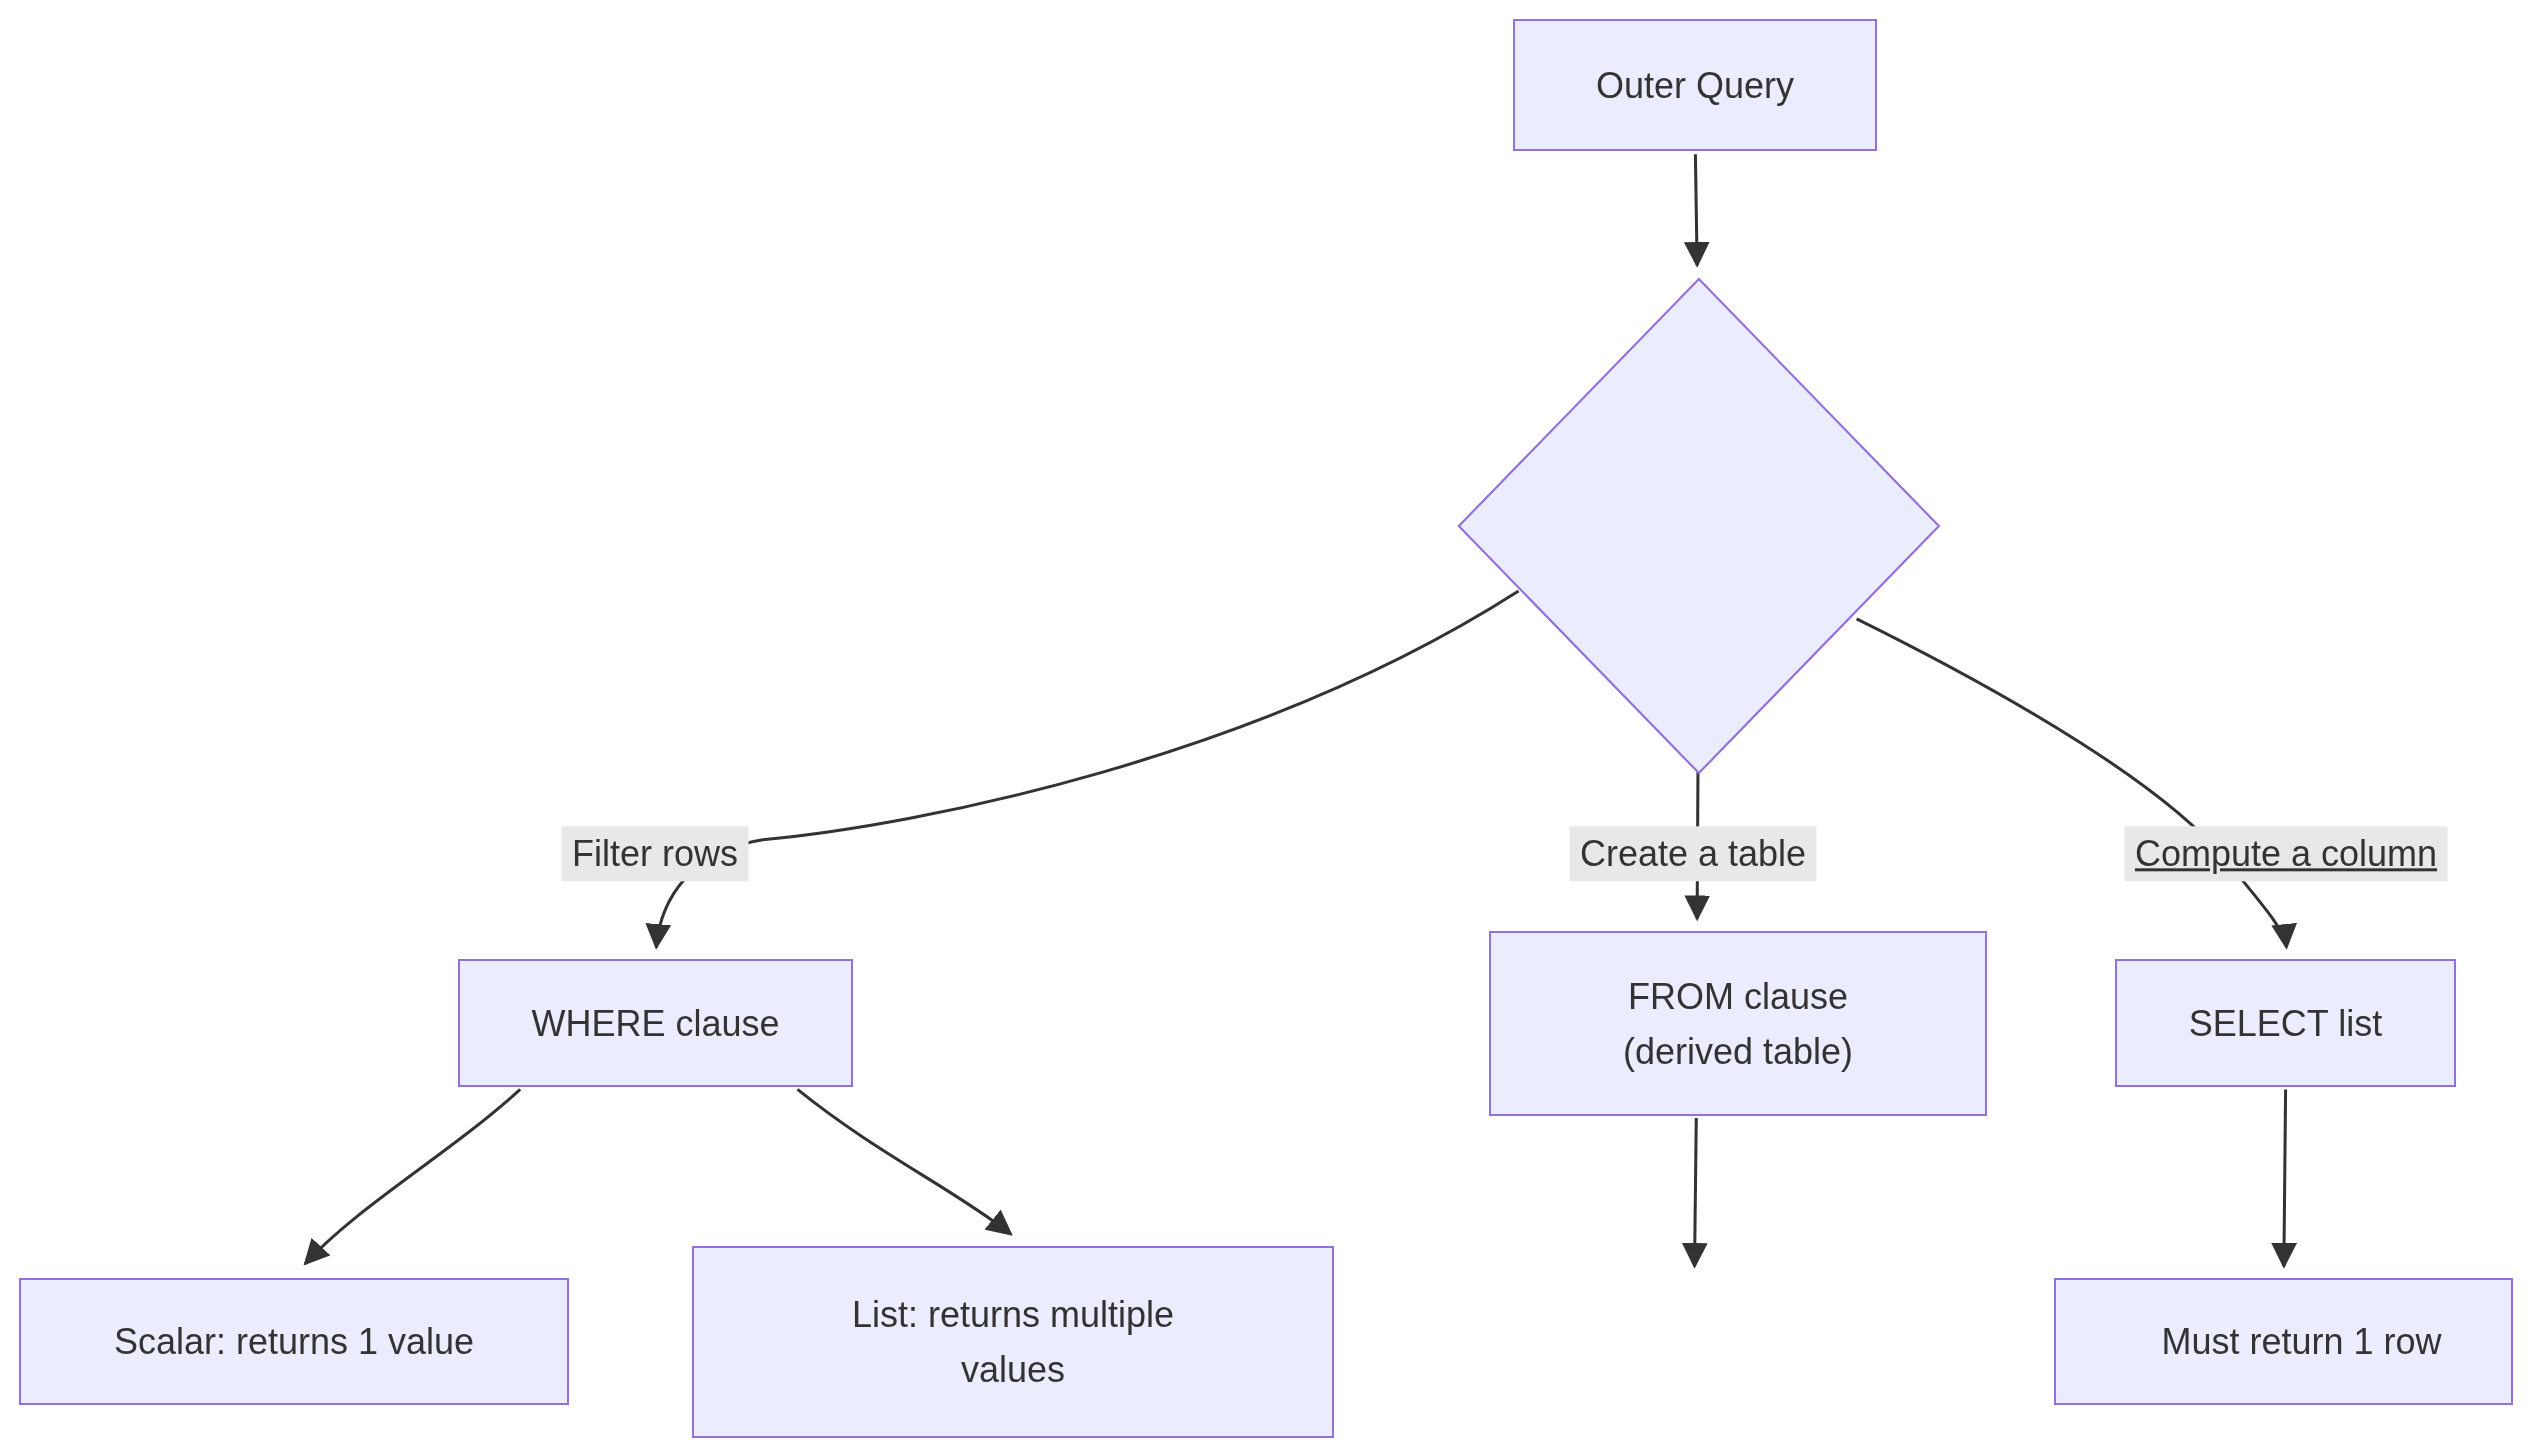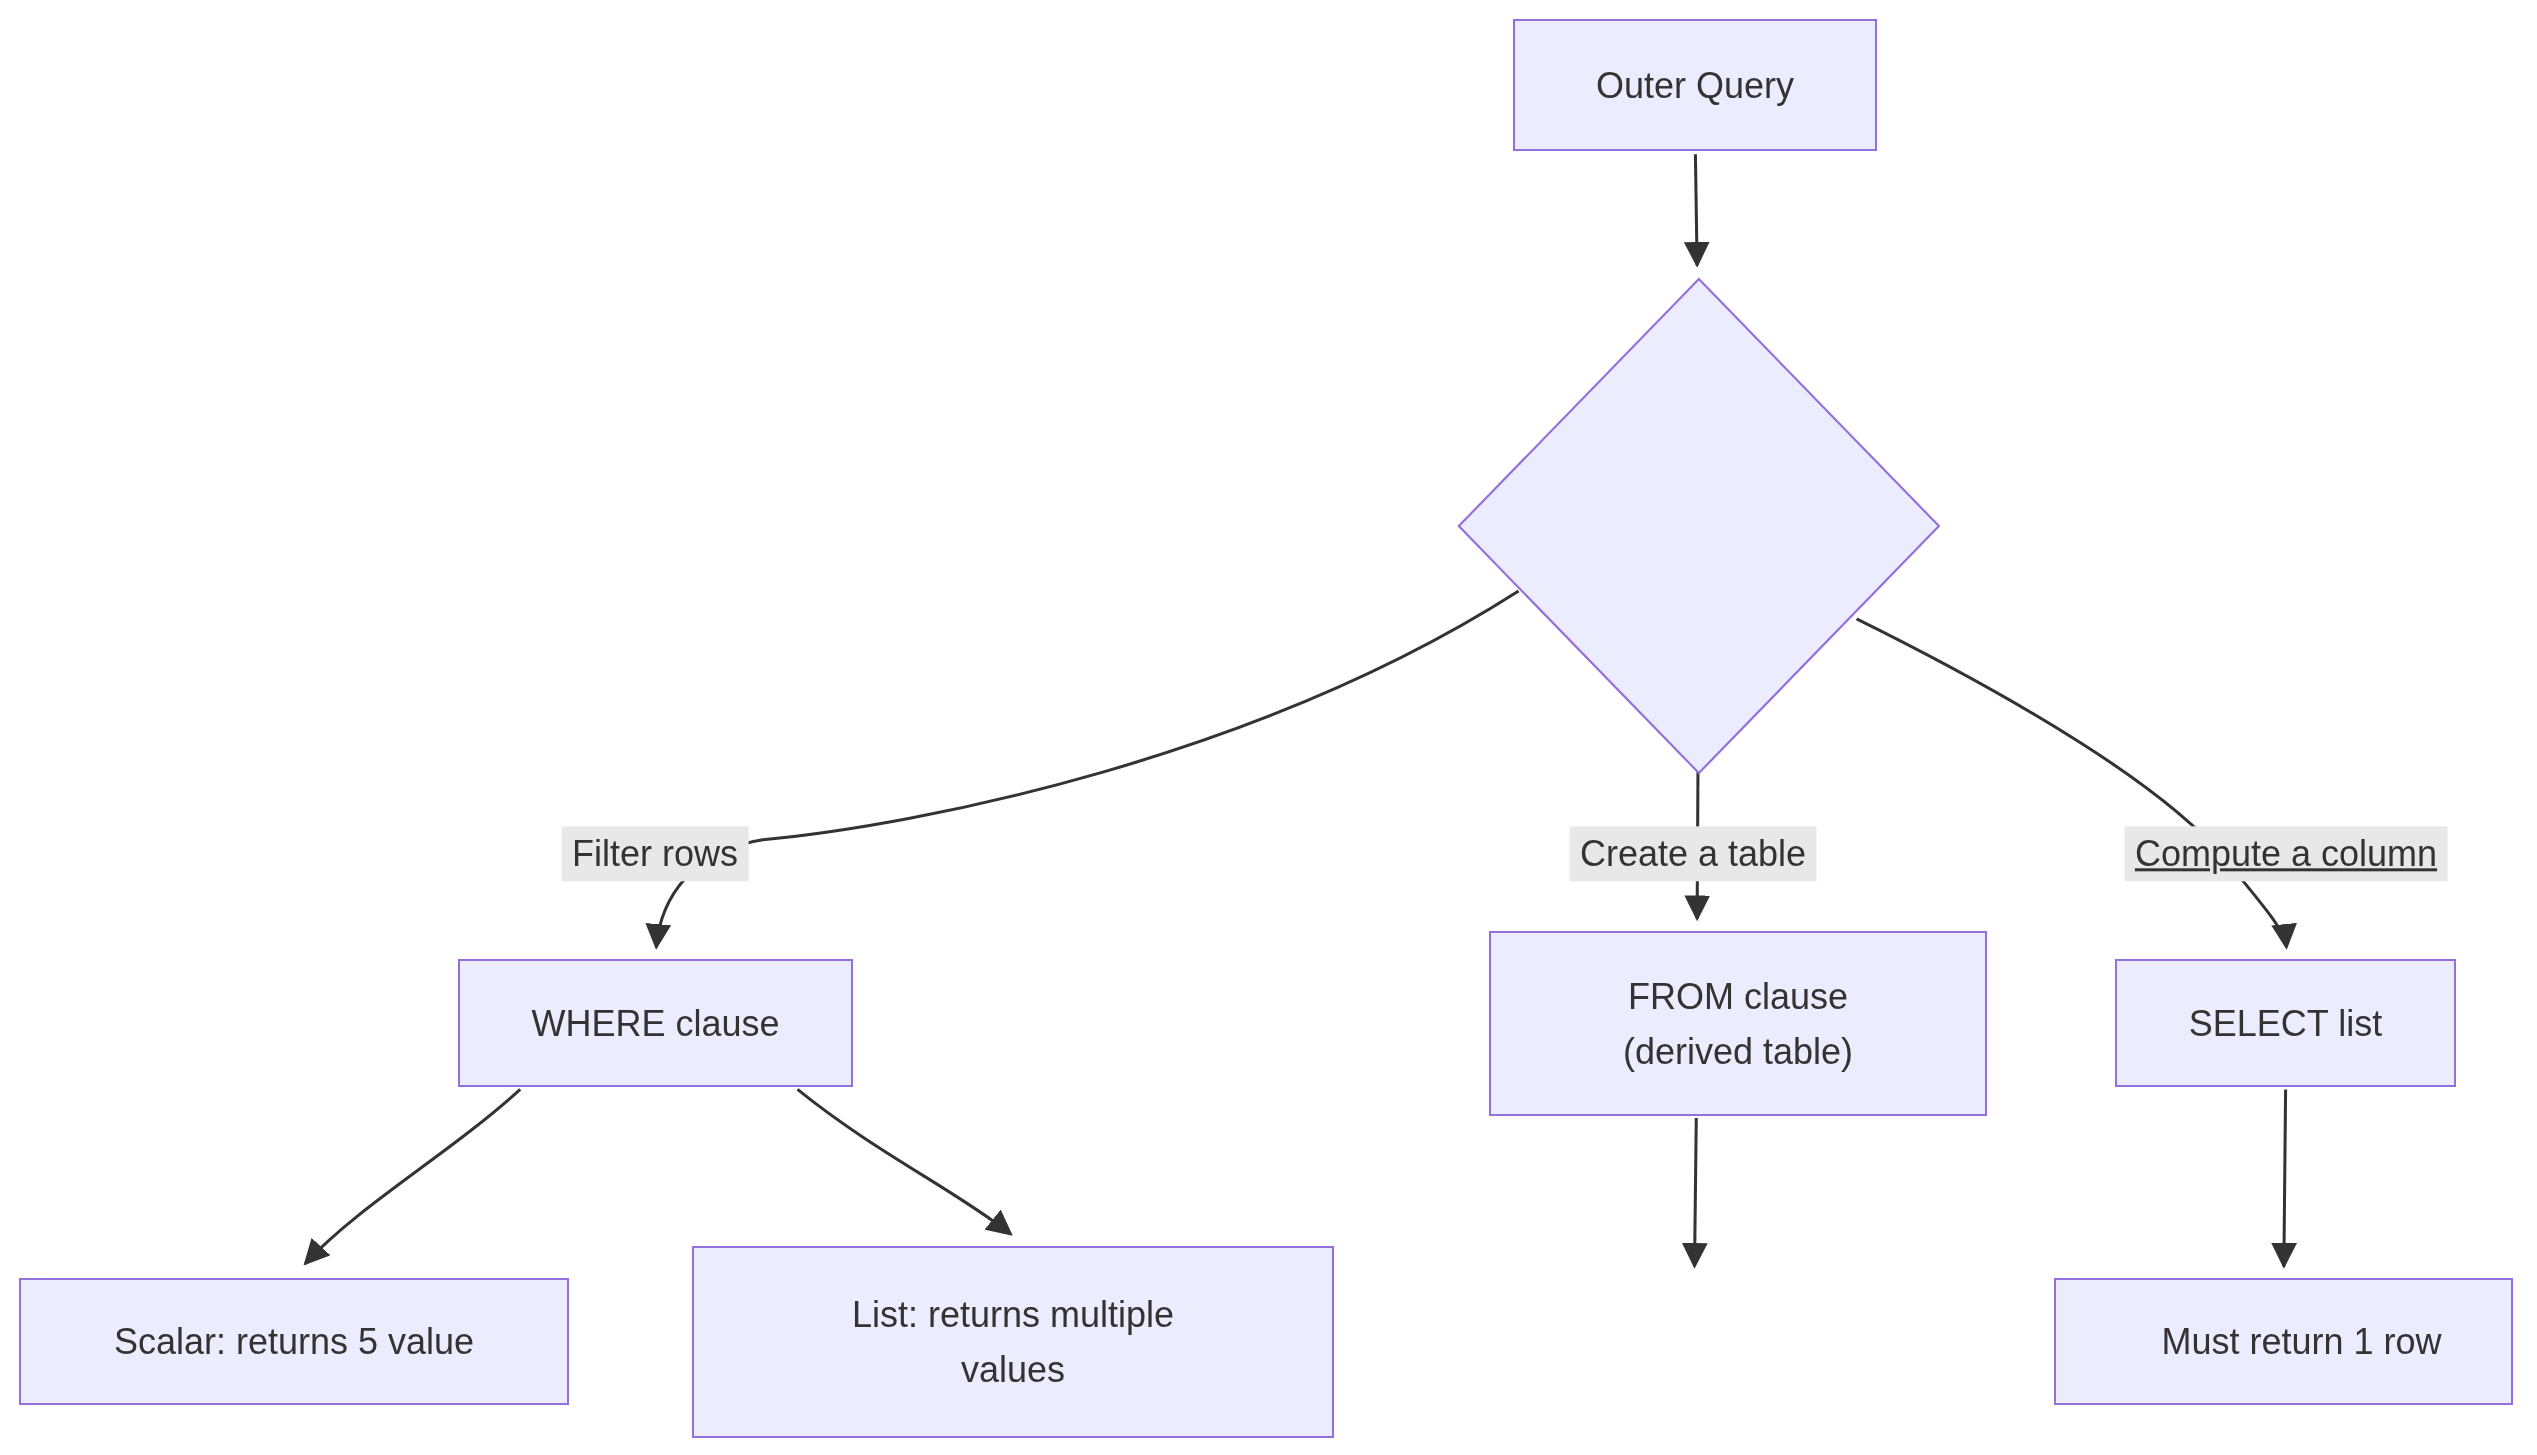--- a/index.html
+++ b/index.html
@@ -72,21 +72,21 @@
   <div class="node" id="node-outer">Outer Query</div>
 
 
   <div class="node" id="node-where">WHERE clause</div>
 
   <div class="node" id="node-from">FROM clause
 (derived table)</div>
 
   <div class="node" id="node-select">SELECT list</div>
 
-  <div class="node" id="node-scalar">Scalar: returns 5 value</div>
+  <div class="node" id="node-scalar">Scalar: returns 1 value</div>
 
   <div class="node" id="node-list">List: returns multiple
 values</div>
 
 
   <div class="node" id="node-row">Must return 1 row</div>
 
   <div class="edge-label" id="elabel-filter">Filter rows</div>
 
   <div class="edge-label" id="elabel-create">Create a table</div>

